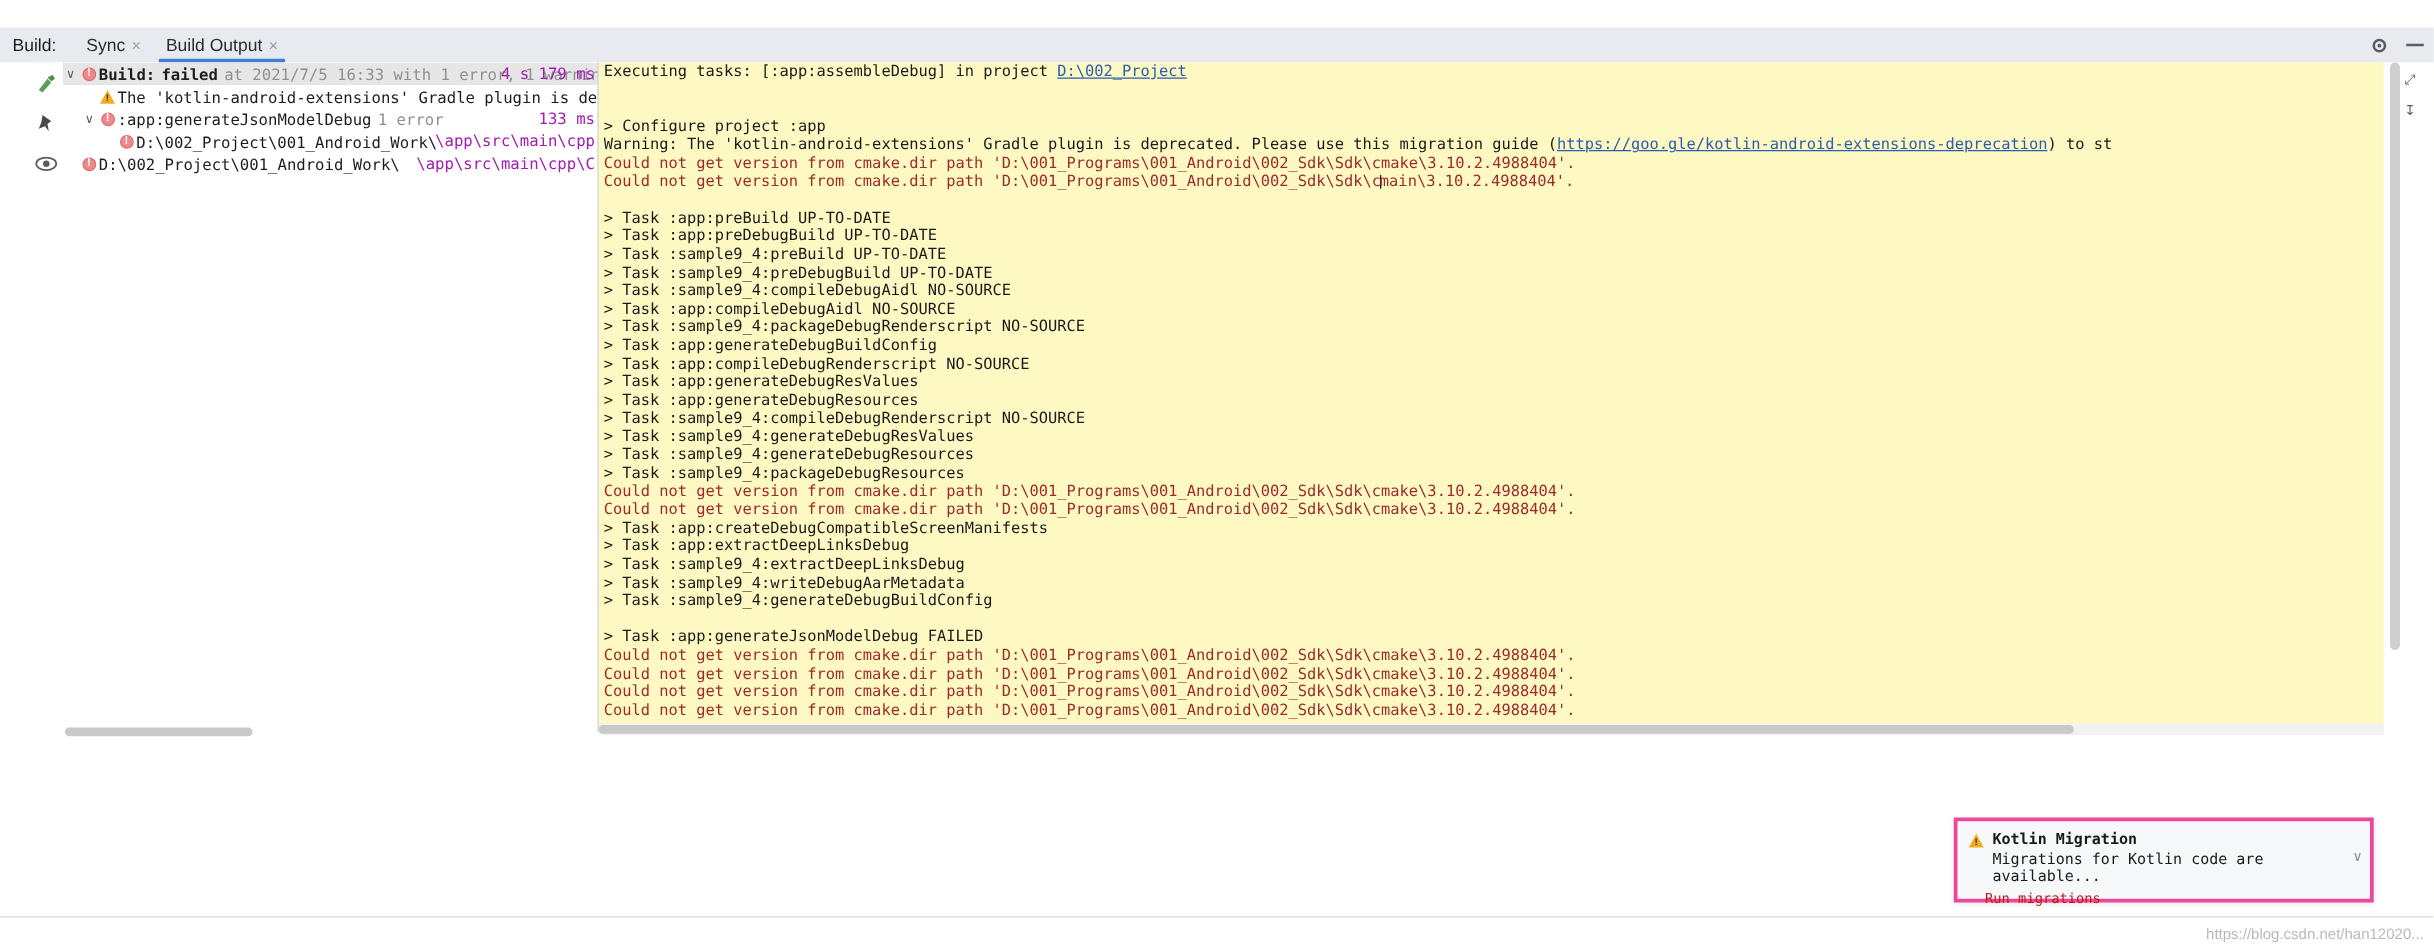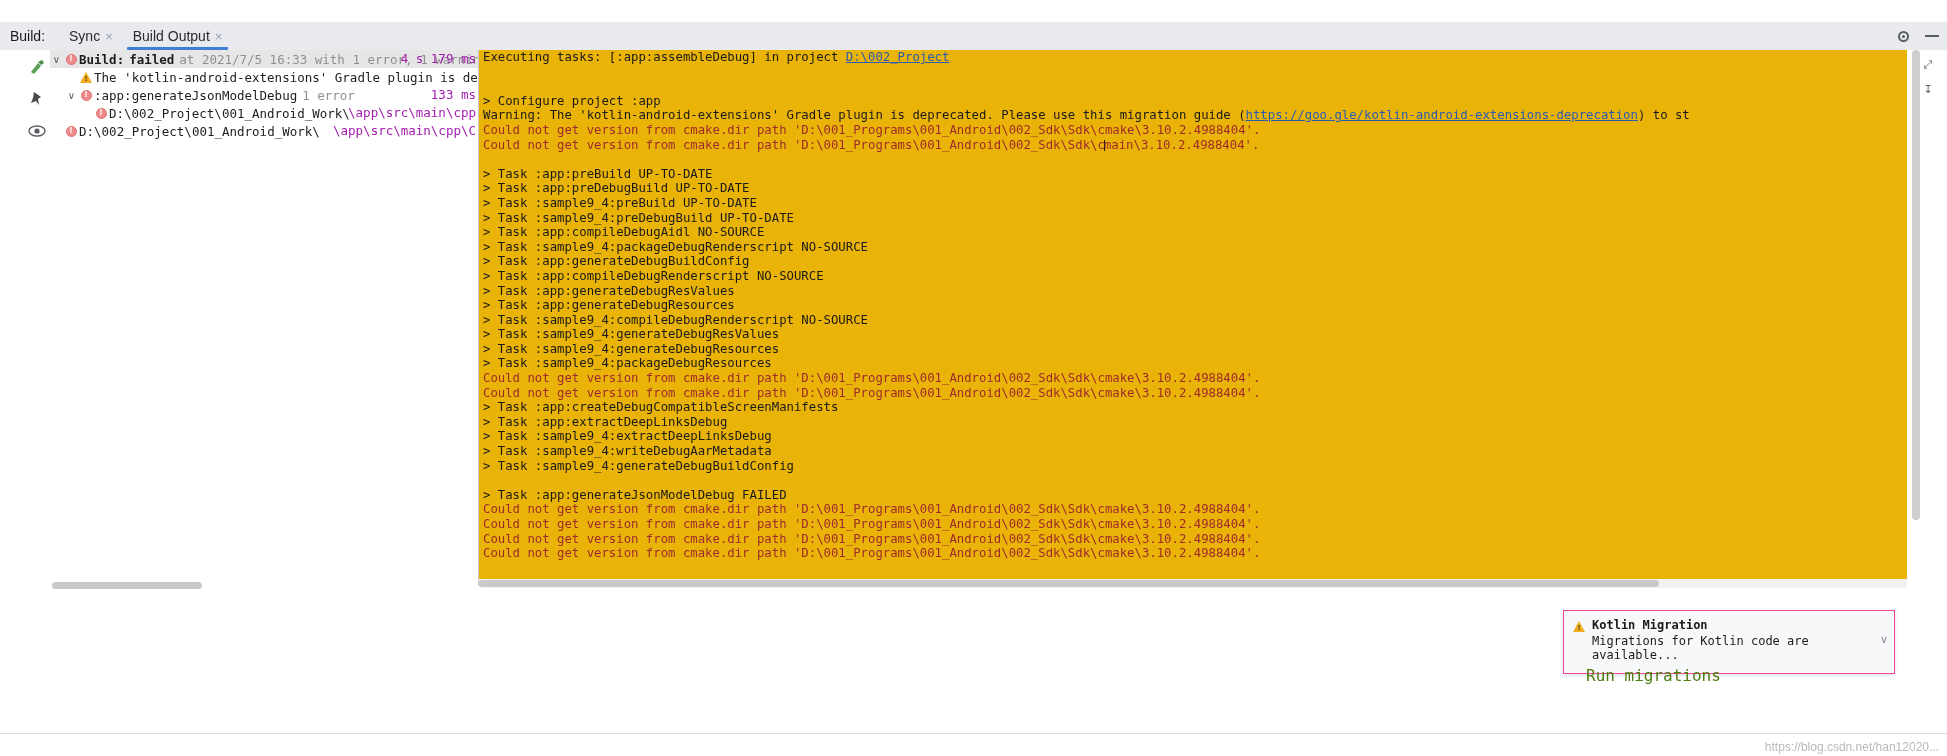--- a/index.html
+++ b/index.html
@@ -115,21 +115,21 @@
     position:absolute;left:2px;top:1px;width:150px;height:7px;
     background:#c9c9c9;border-radius:4px;display:block;
   }
 
   
   .vdiv{position:absolute;left:478px;top:50px;bottom:170px;width:1px;background:#c5c8cc;}
 
   
   .console{
     position:absolute;left:479px;top:50px;right:40px;bottom:170px;
-    background:#eab308;overflow:hidden;
+    background:#fef9c3;overflow:hidden;
   }
   .cline{
     height:14.6px;line-height:14.6px;white-space:pre;
     font-family:"DejaVu Sans Mono","Liberation Mono",monospace;
     font-size:12.3px;color:#1a1a1a;padding-left:4px;
   }
   .cline.err{color:#9e2b2b;}
   .cline.blank{height:14.6px;}
   .lnk{color:#2a5db0;text-decoration:underline;}
   .caret{
@@ -155,40 +155,40 @@
 
   
   .redge{
     position:absolute;right:6px;top:58px;width:26px;
     display:flex;flex-direction:column;align-items:center;gap:12px;
   }
   .redge .ri{font-family:"Liberation Sans",sans-serif;font-size:11px;color:#5a5d63;}
 
   
   .balloon{
-    position:absolute;left:1563px;top:610px;width:330px;height:62px;
-    background:#f7f8fa;border:1px solid #ec4899;
+    position:absolute;left:1563px;top:654px;width:330px;height:62px;
+    background:#f7f8fa;border:3px solid #ec4899;
     box-shadow:0 1px 4px rgba(0,0,0,.14);
   }
   .b-row{display:flex;padding:7px 10px 0 9px;gap:7px;}
   .b-warn{
     width:0;height:0;flex:none;margin-top:3px;
     border-left:6px solid transparent;border-right:6px solid transparent;
     border-bottom:11px solid #f0ad21;position:relative;
   }
   .b-warn::after{
     content:"!";position:absolute;left:-3px;top:2px;width:6px;text-align:center;
     font-size:8px;color:#4a3500;font-family:"Liberation Sans",sans-serif;font-weight:bold;
   }
   .b-title{font-size:12px;font-weight:bold;color:#1a1a1a;
     font-family:"DejaVu Sans Mono","Liberation Mono",monospace;}
   .b-text{font-size:12px;color:#1a1a1a;margin-top:2px;
     font-family:"DejaVu Sans Mono","Liberation Mono",monospace;}
   .b-link{
-    font-size:16px;color:#4d7c0f;margin:4px 0 0 22px;
+    font-size:11px;color:#b91c1c;margin:4px 0 0 22px;
     font-family:"DejaVu Sans Mono","Liberation Mono",monospace;cursor:pointer;
   }
   .b-chev{
     position:absolute;right:6px;top:22px;color:#8a8d93;font-size:11px;
     font-family:"Liberation Sans",sans-serif;
   }
 
   
   .watermark{
     position:absolute;right:8px;bottom:2px;
@@ -296,20 +296,21 @@
       <div class="cline blank">&nbsp;</div>
       <div class="cline">&gt; Configure project :app</div>
       <div class="cline"><span>Warning: The 'kotlin-android-extensions' Gradle plugin is deprecated. Please use this migration guide (</span><span class="lnk">https://goo.gle/kotlin-android-extensions-deprecation</span><span>) to st</span></div>
       <div class="cline err">Could not get version from cmake.dir path 'D:\001_Programs\001_Android\002_Sdk\Sdk\cmake\3.10.2.4988404'.</div>
       <div class="cline err"><span>Could not get version from cmake.dir path 'D:\001_Programs\001_Android\002_Sdk\Sdk\c</span><span class="caret"></span><span>main\3.10.2.4988404'.</span></div>
       <div class="cline blank">&nbsp;</div>
       <div class="cline">&gt; Task :app:preBuild UP-TO-DATE</div>
       <div class="cline">&gt; Task :app:preDebugBuild UP-TO-DATE</div>
       <div class="cline">&gt; Task :sample9_4:preBuild UP-TO-DATE</div>
       <div class="cline">&gt; Task :sample9_4:preDebugBuild UP-TO-DATE</div>
+      <div class="cline">&gt; Task :sample9_4:compileDebugAidl NO-SOURCE</div>
       <div class="cline">&gt; Task :app:compileDebugAidl NO-SOURCE</div>
       <div class="cline">&gt; Task :sample9_4:packageDebugRenderscript NO-SOURCE</div>
       <div class="cline">&gt; Task :app:generateDebugBuildConfig</div>
       <div class="cline">&gt; Task :app:compileDebugRenderscript NO-SOURCE</div>
       <div class="cline">&gt; Task :app:generateDebugResValues</div>
       <div class="cline">&gt; Task :app:generateDebugResources</div>
       <div class="cline">&gt; Task :sample9_4:compileDebugRenderscript NO-SOURCE</div>
       <div class="cline">&gt; Task :sample9_4:generateDebugResValues</div>
       <div class="cline">&gt; Task :sample9_4:generateDebugResources</div>
       <div class="cline">&gt; Task :sample9_4:packageDebugResources</div>

